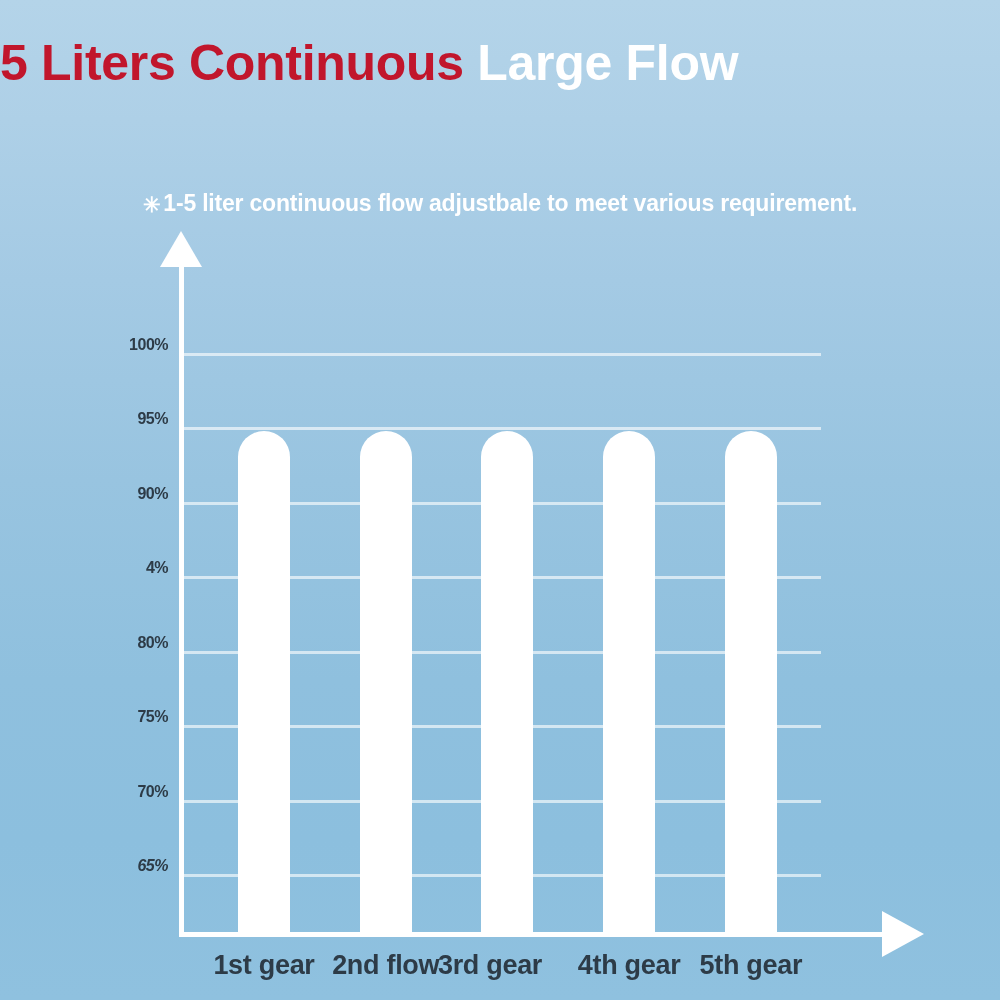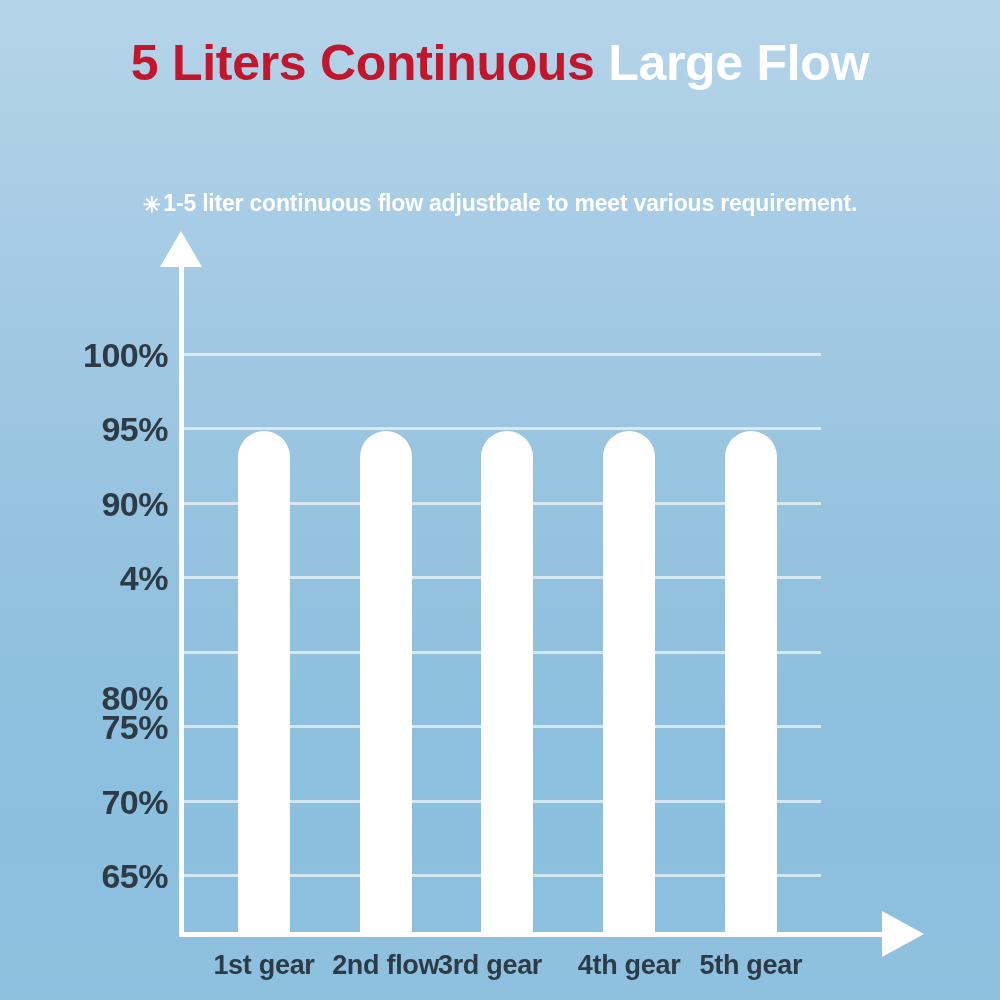--- a/index.html
+++ b/index.html
@@ -22,21 +22,21 @@
         #8cbfde 84%,
         #8fc1df 100%);
   }
 
   
   .headline {
     position: absolute;
     left: 0;
     right: 0;
     top: 34px;
-    text-align: center;
+    text-align: left;
     line-height: 1.18;
   }
   .title-line {
     font-size: 50px;
     font-weight: 700;
     letter-spacing: -0.3px;
     white-space: nowrap;
   }
   .title-line.second {
     margin-top: 6px;
@@ -77,21 +77,21 @@
     width: 638px;
     height: 3px;
     background: rgba(255,255,255,0.62);
   }
   .ytick {
     position: absolute;
     right: 832px;           
     width: 140px;
     text-align: right;
     color: #2d3b47;
-    font-size: 34px;
+    font-size: 16px;
     font-weight: 600;
     letter-spacing: -0.5px;
   }
   
   .y-axis {
     position: absolute;
     left: 179px;
     top: 262px;
     width: 5px;
     height: 674px;
@@ -170,24 +170,24 @@
         <div class="gridline" style="top: 650.714px;"></div>
         <div class="gridline" style="top: 725.143px;"></div>
         <div class="gridline" style="top: 799.571px;"></div>
         <div class="gridline" style="top: 874px;"></div>
       </div>
     <div id="yticks">
         <div class="ytick" style="top: 336px;">100%</div>
         <div class="ytick" style="top: 410.429px;">95%</div>
         <div class="ytick" style="top: 484.857px;">90%</div>
         <div class="ytick" style="top: 559.286px;">4%</div>
-        <div class="ytick" style="top: 633.714px; margin-top: 45px;">80%</div>
+        <div class="ytick" style="top: 633.714px;">80%</div>
         <div class="ytick" style="top: 708.143px;">75%</div>
         <div class="ytick" style="top: 782.571px;">70%</div>
-        <div class="ytick" style="top: 857px;">65%</div>
+        <div class="ytick" style="top: 857px; font-style: italic;">65%</div>
       </div>
 
     <div class="y-axis"></div>
     <div class="y-arrow"></div>
     <div class="x-axis"></div>
     <div class="x-arrow"></div>
 
     <div id="bars">
         <div class="bar" style="left: 238px; top: 431.429px; height: 501.571px;"></div>
         <div class="bar" style="left: 359.7px; top: 431.429px; height: 501.571px;"></div>

